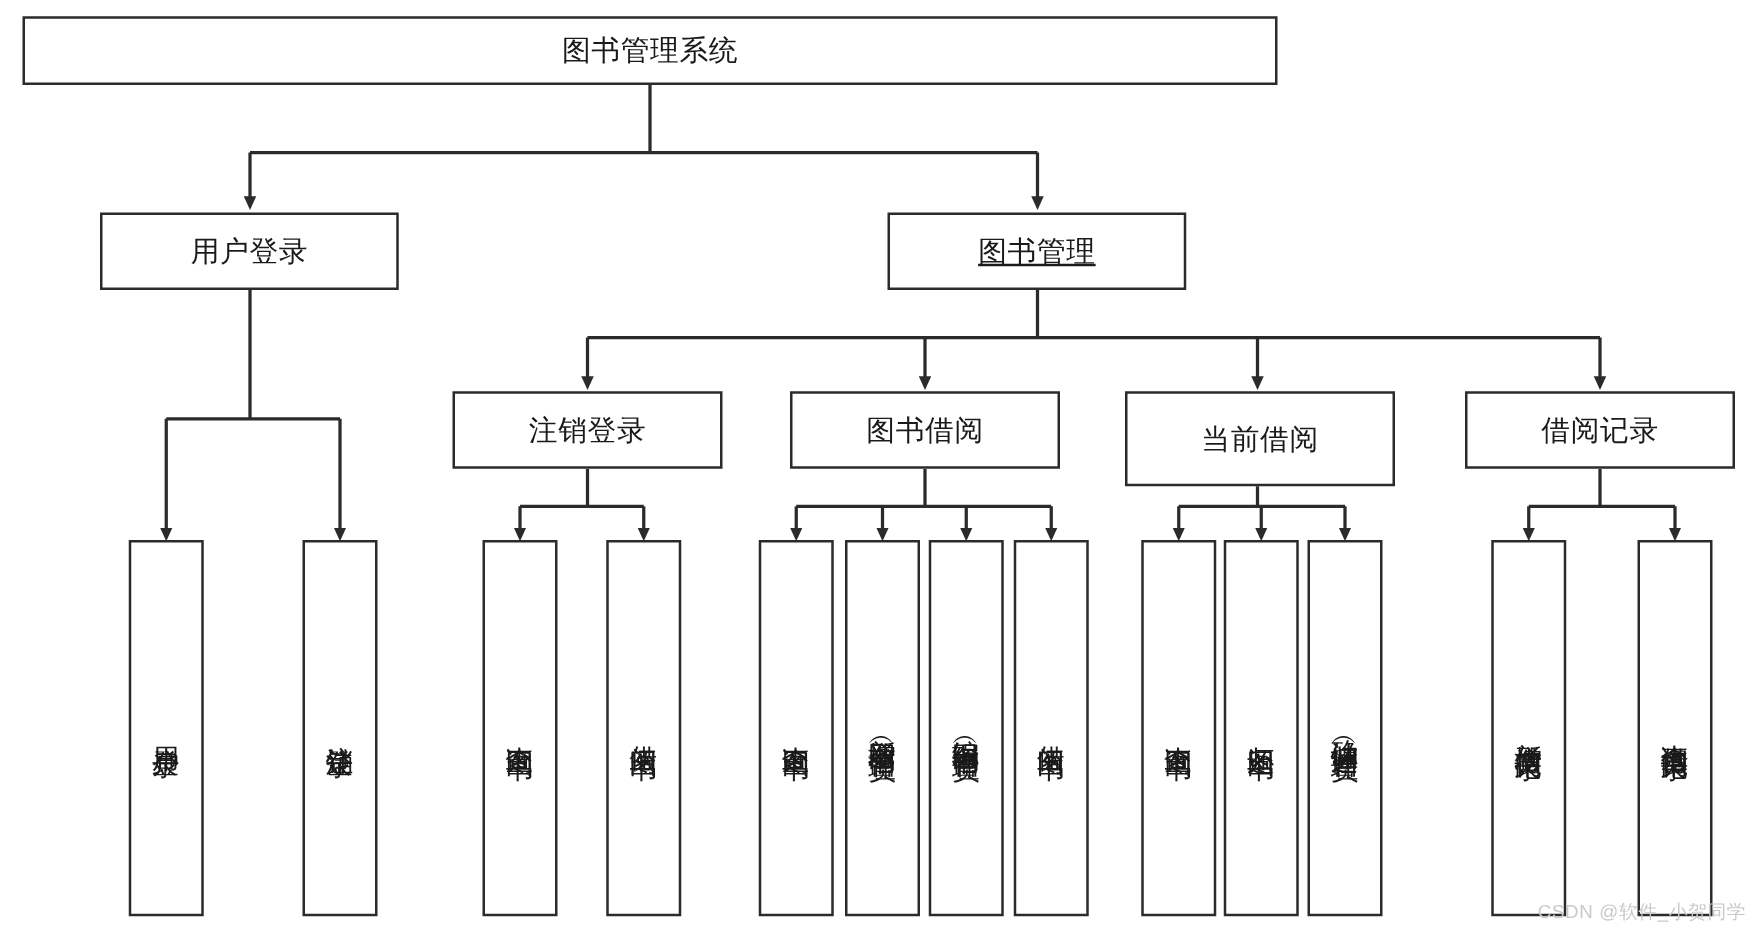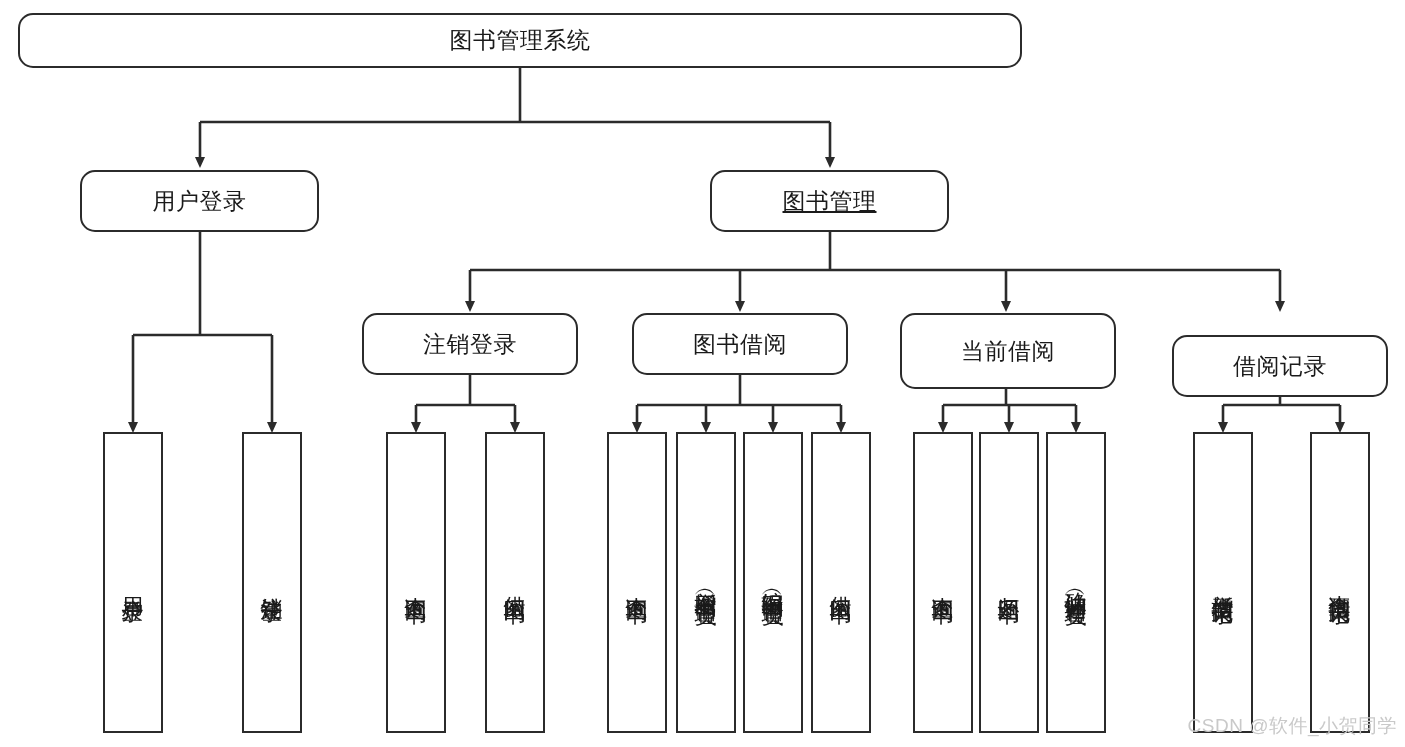--- a/index.html
+++ b/index.html
@@ -32,21 +32,20 @@
     color: #1a1a1a;
     display: flex;
     align-items: center;
     justify-content: center;
     text-align: center;
     line-height: 1.05;
   }
   .node.h {
     font-size: 23px;
     letter-spacing: 0.5px;
-    border-radius: 15px;
   }
   .node.root {
     font-size: 23px;
   }
   .node.v {
     font-size: 22px;
     writing-mode: vertical-rl;
     text-orientation: upright;
     letter-spacing: 2px;
     padding-top: 4px;
@@ -54,21 +53,21 @@
   }
   .node.v .vtext {
     writing-mode: vertical-rl;
     text-orientation: upright;
     white-space: nowrap;
   }
   .watermark {
     position: absolute;
     right: 8px;
     bottom: 8px;
-    font-size: 19px;
+    font-size: 15px;
     color: #c9c9c9;
     letter-spacing: 0.5px;
     white-space: nowrap;
     font-family: "Liberation Sans", "DejaVu Sans", sans-serif;
   }
 </style>
 </head>
 <body>
 
 <div id="canvas">
@@ -136,21 +135,21 @@
 
   <div class="node h" style="left:362px; top:313px; width:216px; height:62px;">
     <span>注销登录</span>
   </div>
   <div class="node h" style="left:632px; top:313px; width:216px; height:62px;">
     <span>图书借阅</span>
   </div>
   <div class="node h" style="left:900px; top:313px; width:216px; height:76px;">
     <span>当前借阅</span>
   </div>
-  <div class="node h" style="left:1172px; top:313px; width:216px; height:62px;margin-top:22px;">
+  <div class="node h" style="left:1172px; top:313px; width:216px; height:62px;">
     <span>借阅记录</span>
   </div>
 
   <div class="node v" style="left:103px; top:432px; width:60px; height:301px;">
     <span class="vtext">用户登录</span>
   </div>
   <div class="node v" style="left:242px; top:432px; width:60px; height:301px;">
     <span class="vtext">注销登录</span>
   </div>
 

